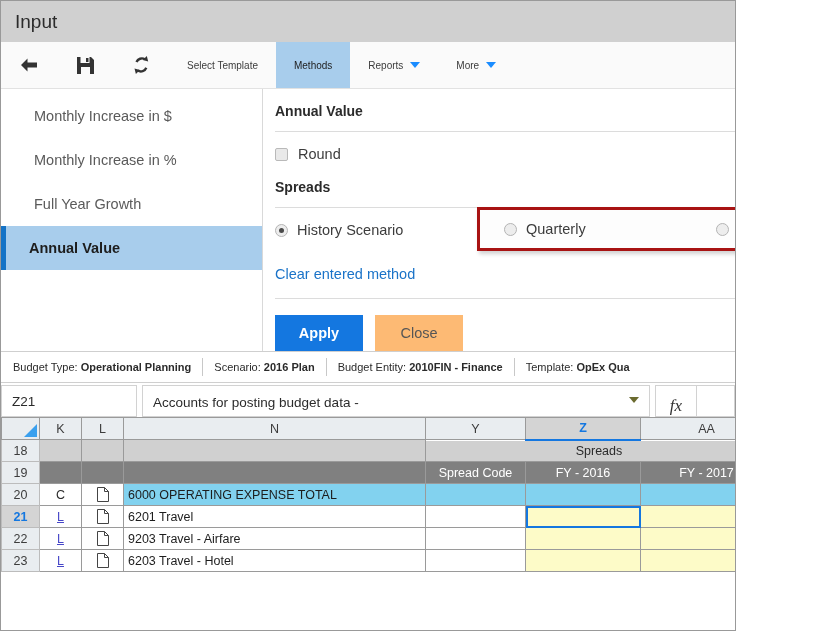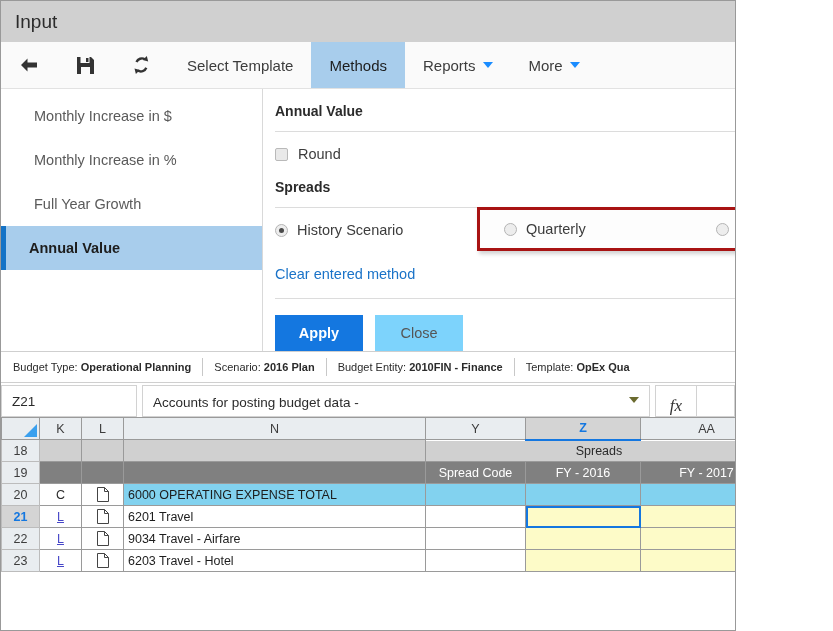--- a/index.html
+++ b/index.html
@@ -46,21 +46,21 @@
     display: flex;
     align-items: center;
     justify-content: center;
     cursor: pointer;
   }
   .tb-icon svg { display: block; }
   .tb-item {
     display: flex;
     align-items: center;
     padding: 0 18px;
-    font-size: 15px;
+    font-size: 10px;
     color: #3c3c3c;
     cursor: pointer;
     white-space: nowrap;
   }
   .tb-item.active {
     background: #a8cdec;
     color: #1d1d1d;
   }
   .caret {
     display: inline-block;
@@ -207,21 +207,21 @@
     font-family: "Liberation Sans", sans-serif;
   }
   .btn-apply {
     background: #1477e0;
     color: #fff;
     font-weight: bold;
     width: 88px; height: 36px;
     margin-right: 12px;
   }
   .btn-close {
-    background: #7dd3fc;
+    background: #fdba74;
     color: #555;
     width: 88px; height: 36px;
   }
 
   
   .ctxbar {
     height: 32px;
     border-top: 1px solid #cfcfcf;
     border-bottom: 1px solid #cfcfcf;
     display: flex;
@@ -606,21 +606,21 @@
 
       <tr>
         <td class="rowhead">22</td>
         <td class="lcode">L</td>
         <td>
           <svg class="doc-ic" width="12" height="15" viewBox="0 0 12 15">
             <path d="M0.5 0.5 h7 l4 4 v10 h-11 Z" fill="#fff" stroke="#444"></path>
             <path d="M7.5 0.5 v4 h4" fill="none" stroke="#444"></path>
           </svg>
         </td>
-        <td class="white">9034 Travel - Airfare</td>
+        <td class="white">9203 Travel - Airfare</td>
         <td class="white"></td>
         <td class="yellow"></td>
         <td class="yellow"></td>
         <td class="white"></td>
       </tr>
 
       <tr class="clip-row">
         <td class="rowhead">23</td>
         <td class="lcode">L</td>
         <td>

